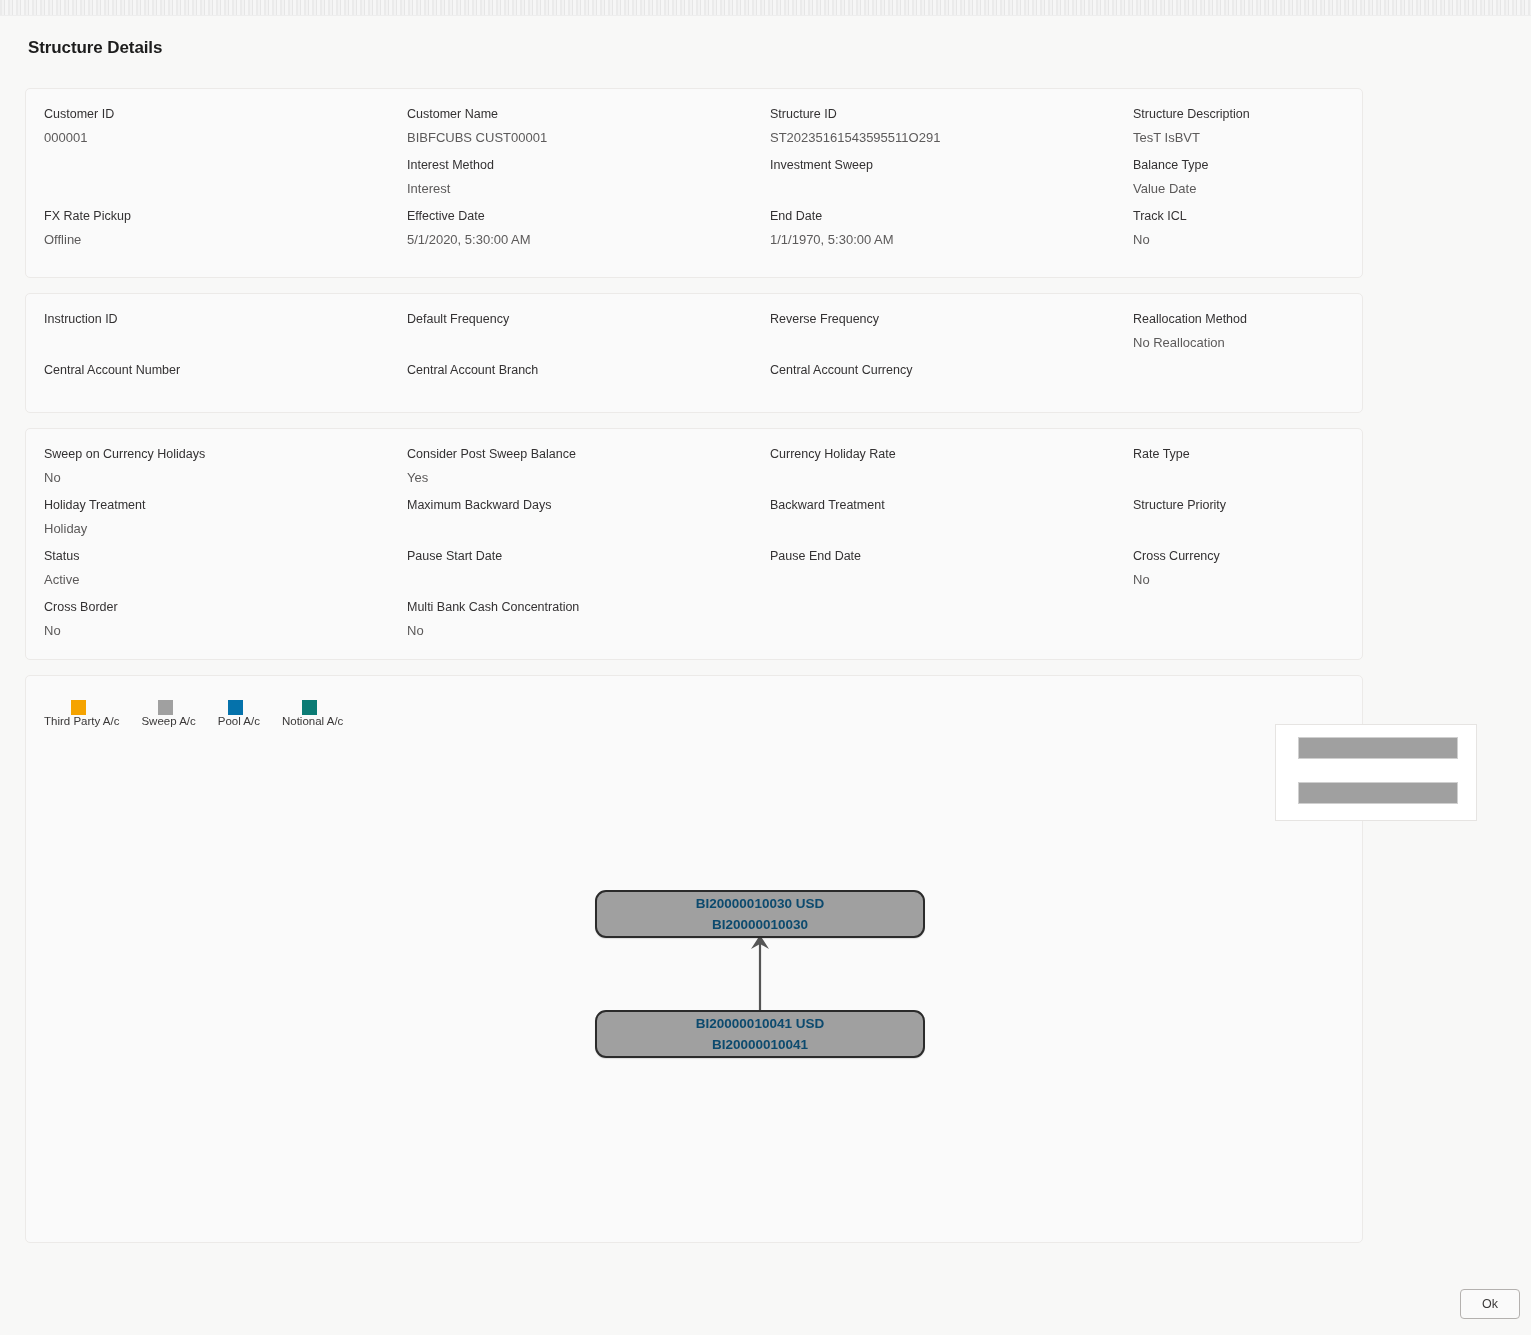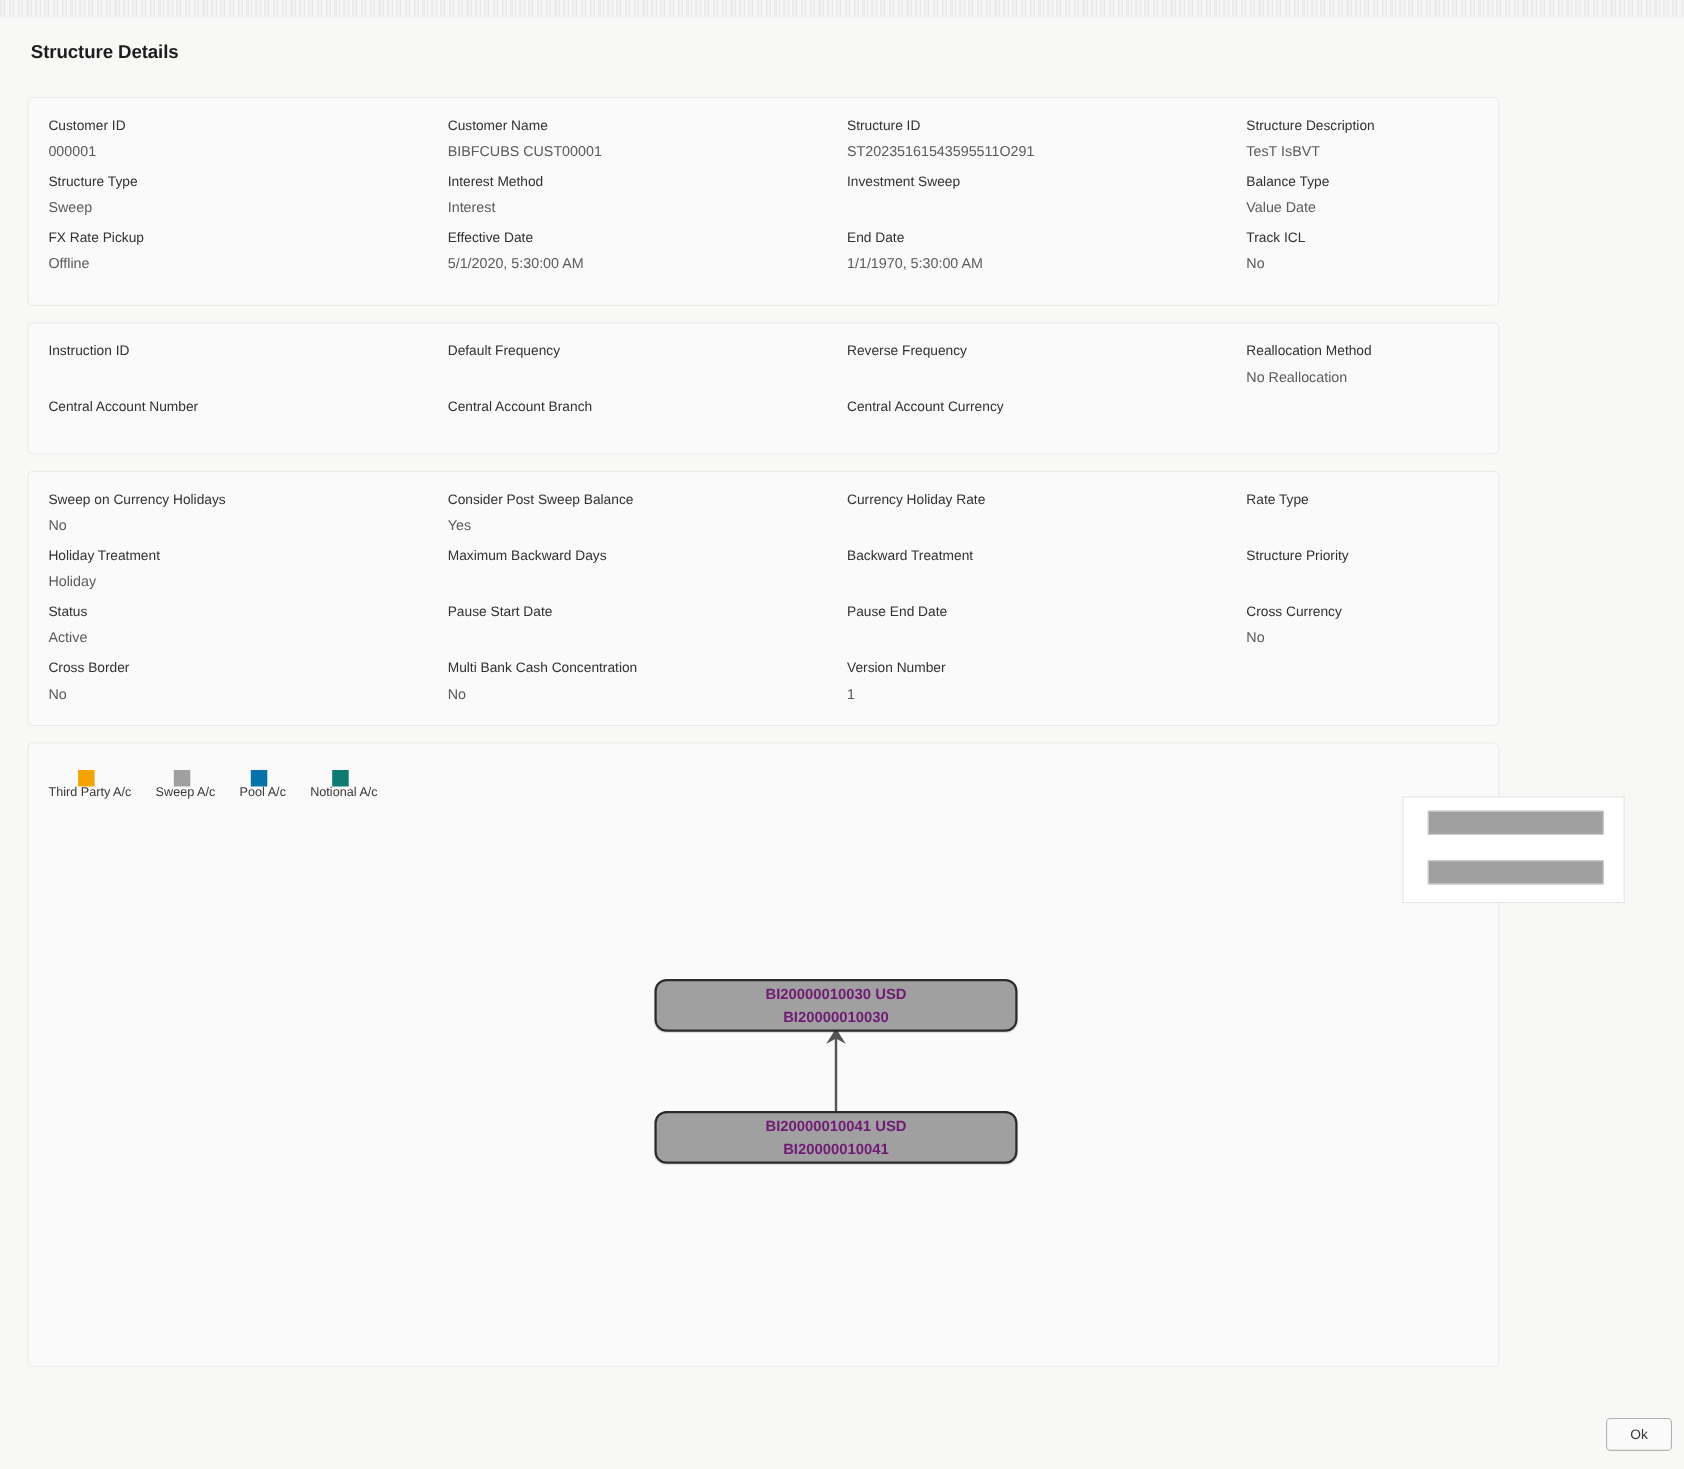--- a/index.html
+++ b/index.html
@@ -142,21 +142,21 @@
   }
   .node {
     position: absolute;
     background: #a0a0a0;
     border: 2px solid #2b2b2b;
     border-radius: 11px;
     display: flex;
     flex-direction: column;
     align-items: center;
     justify-content: center;
-    color: #701a75;
+    color: #0c4a6e;
     font-weight: bold;
     font-size: 13.5px;
     line-height: 21px;
     box-shadow: 0 1px 1px rgba(0,0,0,.12);
   }
   #node-parent { left: 569px; top: 214px; width: 330px; height: 48px; }
   #node-child  { left: 569px; top: 334px; width: 330px; height: 48px; }
   .link-svg {
     position: absolute;
     left: 569px; top: 258px;
@@ -200,24 +200,20 @@
           <div class="val">BIBFCUBS CUST00001</div>
         </div>
         <div class="field c2 r0">
           <div class="lbl">Structure ID</div>
           <div class="val">ST20235161543595511O291</div>
         </div>
         <div class="field c3 r0">
           <div class="lbl">Structure Description</div>
           <div class="val">TesT IsBVT</div>
         </div>
-        <div class="field c0 r1">
-          <div class="lbl">Structure Type</div>
-          <div class="val">Sweep</div>
-        </div>
         <div class="field c1 r1">
           <div class="lbl">Interest Method</div>
           <div class="val">Interest</div>
         </div>
         <div class="field c2 r1">
           <div class="lbl">Investment Sweep</div>
           <div class="val"></div>
         </div>
         <div class="field c3 r1">
           <div class="lbl">Balance Type</div>
@@ -326,24 +322,20 @@
           <div class="val">No</div>
         </div>
         <div class="field c0 r3">
           <div class="lbl">Cross Border</div>
           <div class="val">No</div>
         </div>
         <div class="field c1 r3">
           <div class="lbl">Multi Bank Cash Concentration</div>
           <div class="val">No</div>
         </div>
-        <div class="field c2 r3">
-          <div class="lbl">Version Number</div>
-          <div class="val">1</div>
-        </div>
       </div>
   </div>
 
   <div class="card" id="card-diagram">
 
     <div class="legend" id="legend">
         <div class="legend-item">
           <span class="legend-swatch" style="background: rgb(245, 163, 0);"></span>
           <span class="legend-text">Third Party A/c</span>
         </div>

